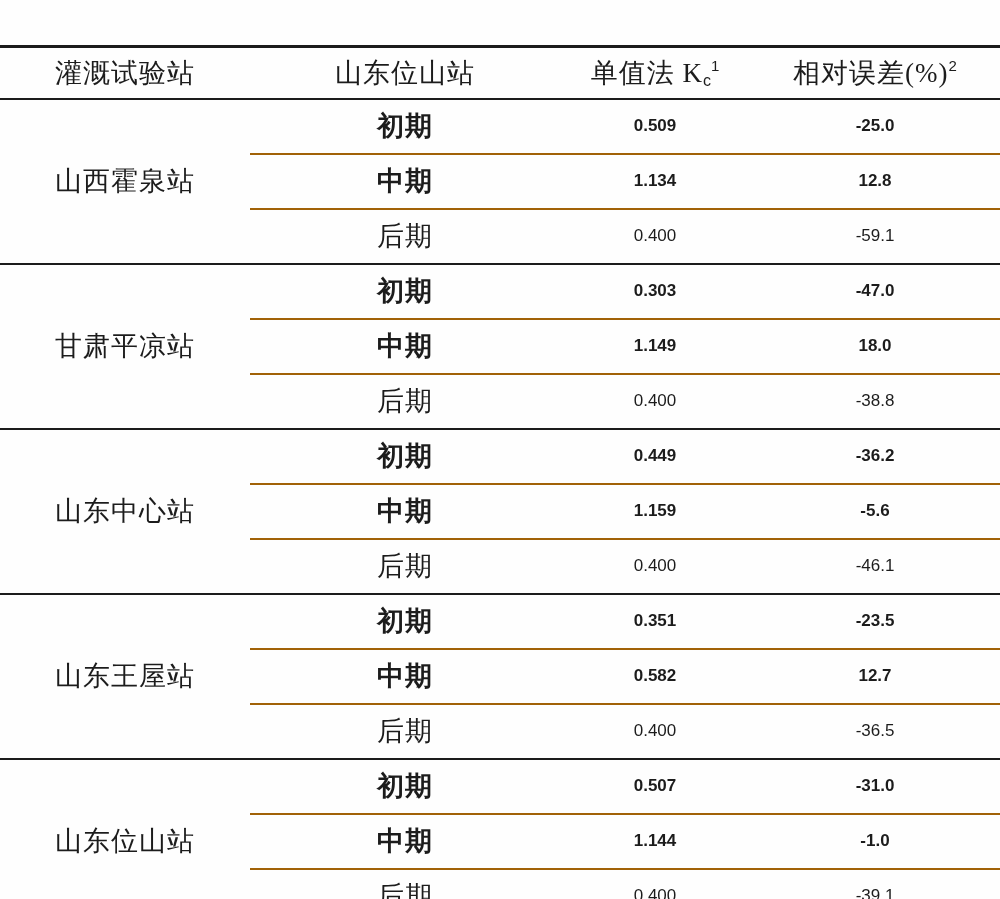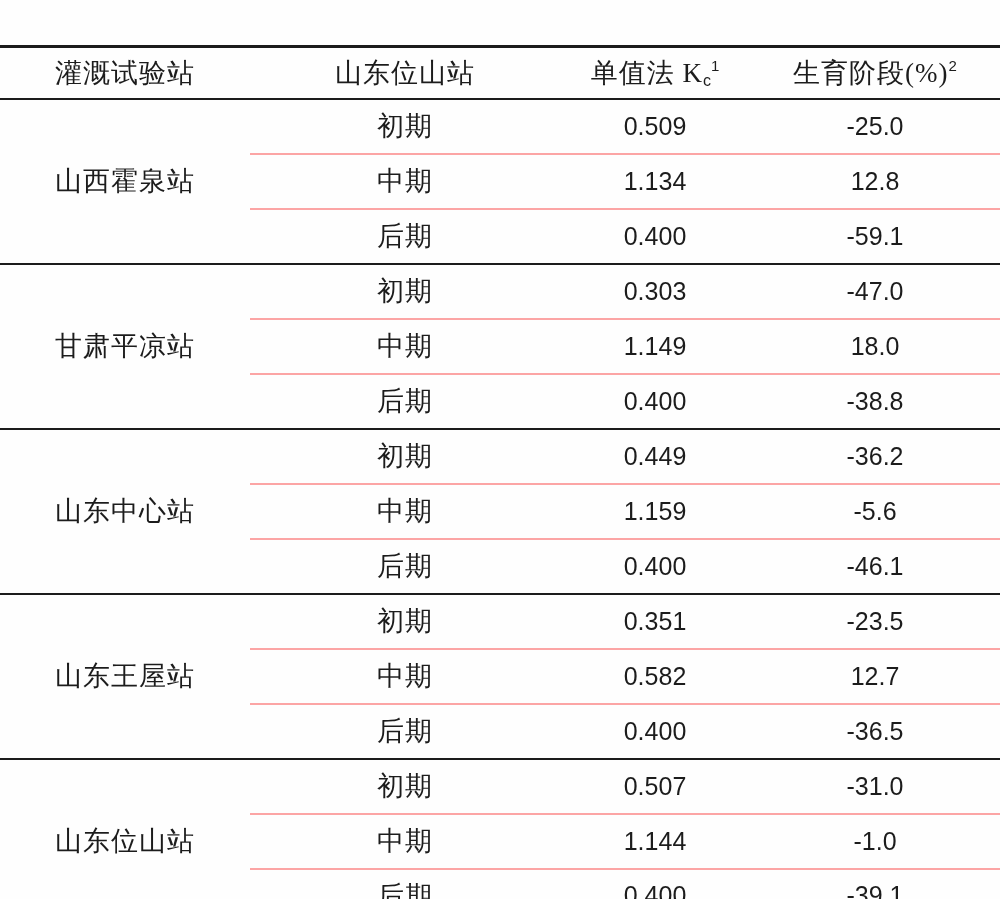--- a/index.html
+++ b/index.html
@@ -40,30 +40,30 @@
   }
   thead tr { height: 52px; }
   tbody tr { height: 55px; }
 
   thead th { border-bottom: 2px solid #1c1c1c; }
 
   
   tbody.group { border-bottom: 2px solid #1c1c1c; }
 
   
-  tbody.group tr:not(:last-child) td.sub { border-bottom: 2px solid #fca5a5; }
+  tbody.group tr:not(:last-child) td.sub { border-bottom: 2px solid #a16207; font-weight: bold; }
 
   .cn {
     font-family: "Liberation Serif", "DejaVu Serif", serif;
     font-size: 27px;
     letter-spacing: 1px;
   }
   .num {
     font-family: "Liberation Sans", "DejaVu Sans", sans-serif;
-    font-size: 25px;
+    font-size: 17px;
   }
   sub.kc-sub {
     font-family: "Liberation Sans", "DejaVu Sans", sans-serif;
     font-size: 16px;
     vertical-align: -4px;
   }
   sup.fn {
     font-family: "Liberation Sans", "DejaVu Sans", sans-serif;
     font-size: 15px;
     vertical-align: 11px;
@@ -78,21 +78,21 @@
       <col class="c-station">
       <col class="c-stage">
       <col class="c-kc">
       <col class="c-err">
     </colgroup>
     <thead>
       <tr>
         <th class="cn">灌溉试验站</th>
         <th class="cn">山东位山站</th>
         <th><span class="cn num-mix">单值法 K</span><sub class="kc-sub">c</sub><sup class="fn">1</sup></th>
-        <th><span class="cn">生育阶段(%)</span><sup class="fn">2</sup></th>
+        <th><span class="cn">相对误差(%)</span><sup class="fn">2</sup></th>
       </tr>
     </thead>
 
     <tbody class="group">
       <tr>
         <td class="cn" rowspan="3">山西霍泉站</td>
         <td class="cn sub">初期</td>
         <td class="num sub">0.509</td>
         <td class="num sub">-25.0</td>
       </tr>

